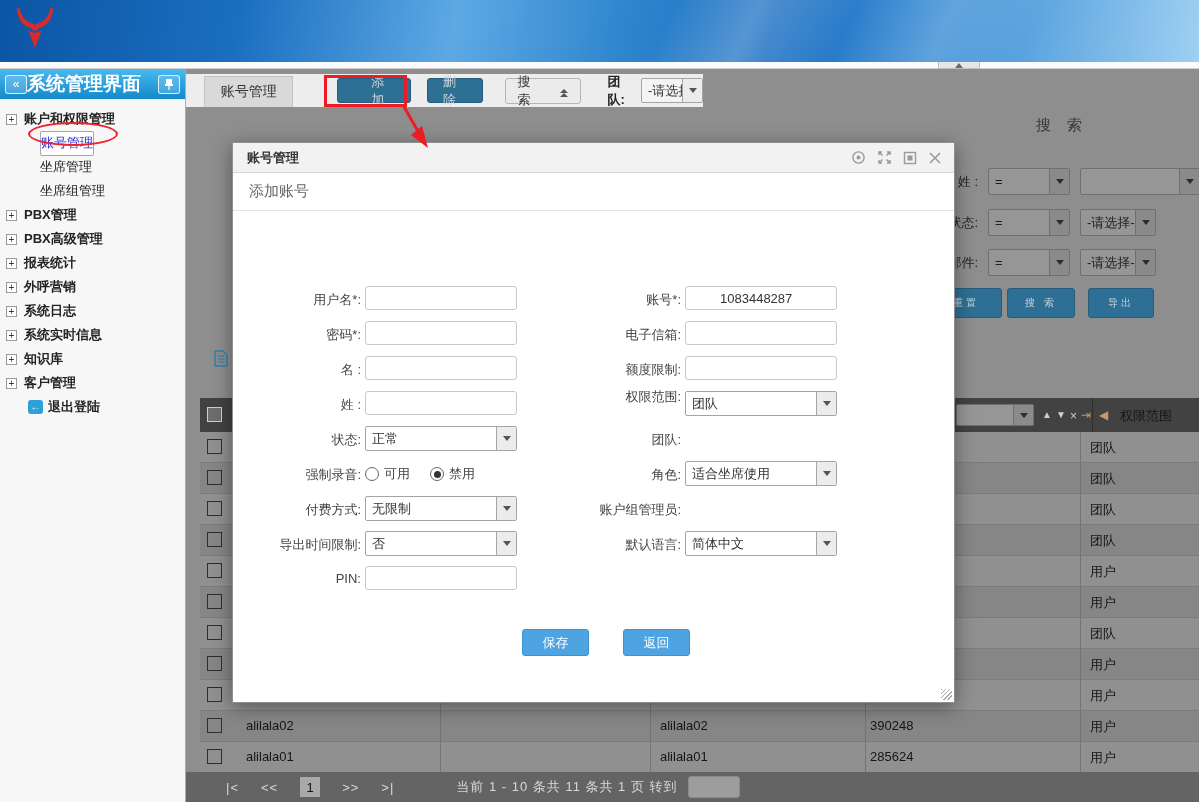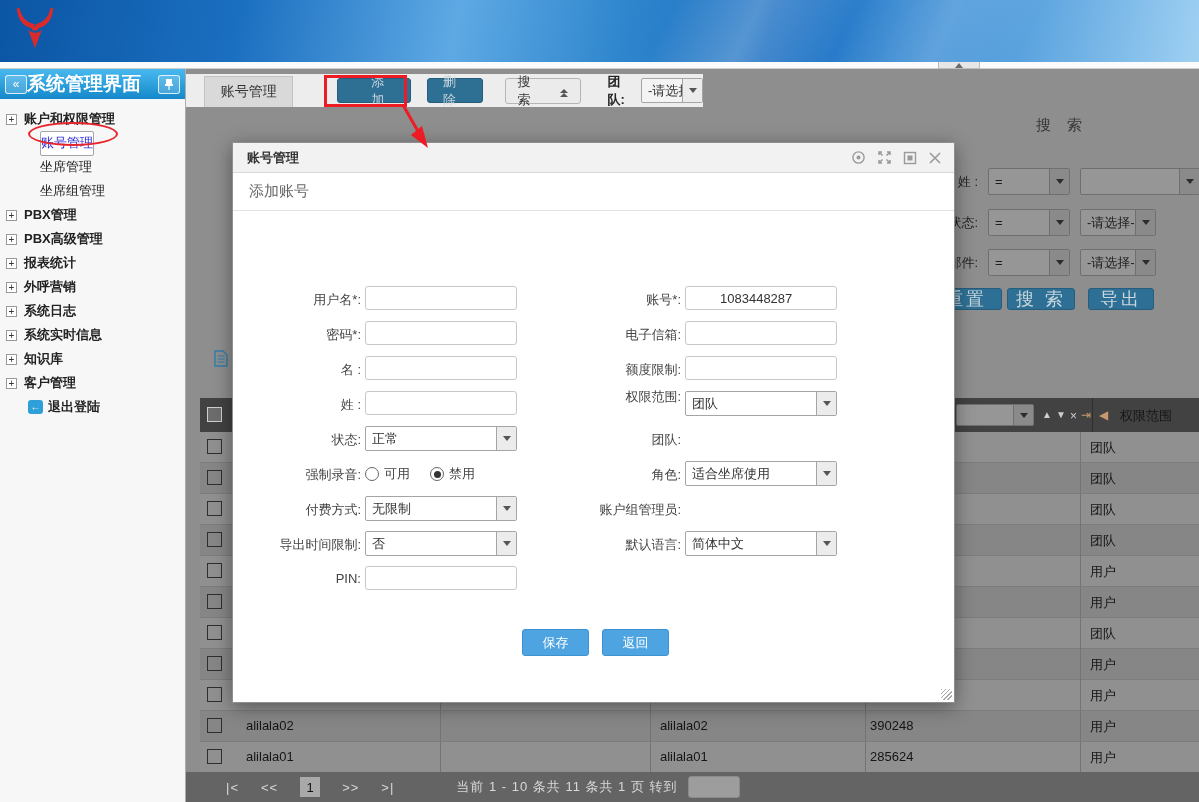--- a/index.html
+++ b/index.html
@@ -63,22 +63,22 @@
   .sel.dim .sel-val { color:#1d1d1d; }
   .sel.dim .chevbox { background:#8a8a8a; border-left-color:#6f6f6f; }
   .sel.dim .chevbox::after { border-top-color:#2c2c2c; }
   .toolbar .sel { margin-left:6px; background:#f4f4f4; }
 
   
   .sp-title { position:absolute; left:1002px; top:116px; width:120px; text-align:center; font-size:15px;
     letter-spacing:6px; color:#383838; }
   .sp-row { position:absolute; display:flex; align-items:center; }
   .sp-label { width:50px; text-align:right; margin-right:10px; color:#1f1f1f; }
-  .btn-dim2 { position:absolute; height:22px; background:#2e7095; color:#c9d6dc; border:1px solid #265d7c; border-radius:3px;
-    display:flex; align-items:center; justify-content:center; font-size:18px; letter-spacing:3px; cursor:pointer; }
+  .btn-dim2 { position:absolute; height:30px; background:#2e7095; color:#c9d6dc; border:1px solid #265d7c; border-radius:3px;
+    display:flex; align-items:center; justify-content:center; font-size:10px; letter-spacing:3px; cursor:pointer; }
 
   
   .doc-ic { position:absolute; left:214px; top:350px; z-index:1; }
   .grid-header { position:absolute; left:200px; top:398px; width:999px; height:34px; background:#424242; z-index:1; }
   .grid-rows { position:absolute; left:200px; top:432px; width:999px; height:341px; z-index:1; }
   .g-row { position:relative; height:31px; border-bottom:1px solid #7c7c7c; }
   .g-row.odd { background:#909090; } .g-row.even { background:#868686; }
   .cbx { position:absolute; width:15px; height:15px; border:1px solid #2e2e2e; background:transparent; top:7px; left:7px; }
   .hdr-cbx { border-color:#cfcfcf; background:#6d6d6d; top:9px; }
   .colsep { position:absolute; top:0; bottom:0; width:1px; background:#747474; }
@@ -450,21 +450,21 @@
           <span class="chevbox"></span>
         </div>
         <div class="f-label right" style="top: 358px;">账户组管理员:</div>
         <div class="f-label right" style="top: 393px;">默认语言:</div>
         <div class="sel m-sel" style="width: 152px; left: 452px; top: 388px;">
           <span class="sel-val">简体中文</span>
           <span class="chevbox"></span>
         </div>
       </div>
     <div class="btn-save" style="left:289px;top:486px">保存</div>
-    <div class="btn-save" style="left:369px;top:486px">返回</div>
+    <div class="btn-save" style="left:390px;top:486px">返回</div>
     <div class="resize-h"></div>
   </div>
 
   <div class="ann ann-ellipse"></div>
   <div class="ann ann-rect"></div>
   <svg class="ann" style="left:398px;top:104px" width="42" height="48">
     <path d="M5 1 L21 29" stroke="#ed1c24" stroke-width="3" fill="none"></path>
     <polygon points="30,44 13,31 24,22" fill="#ed1c24"></polygon>
   </svg>
 

